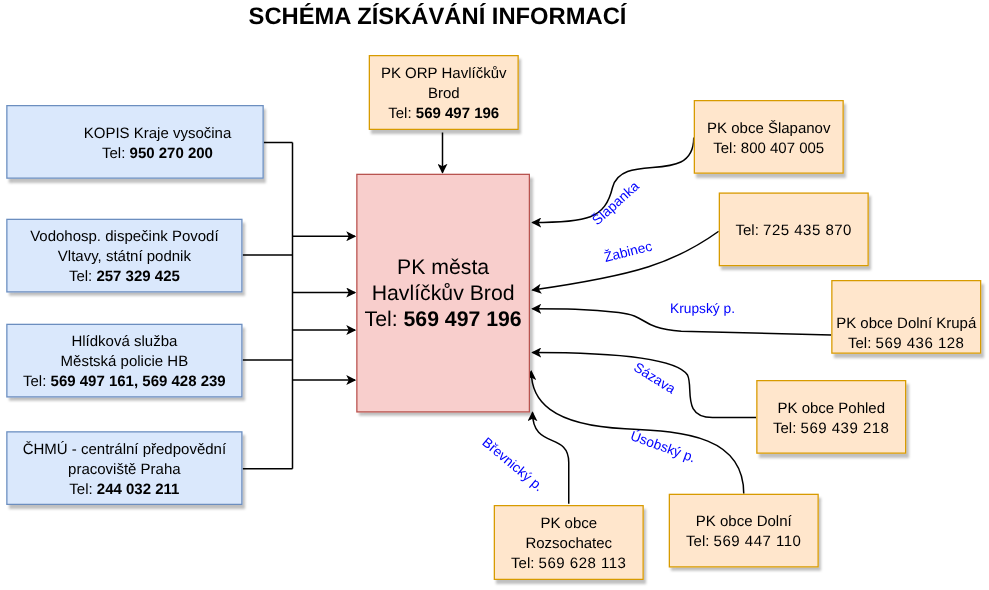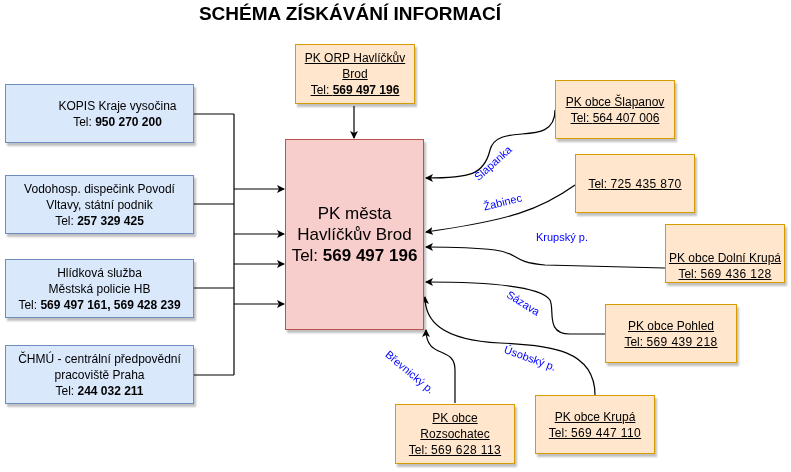--- a/index.html
+++ b/index.html
@@ -3,21 +3,21 @@
 <meta charset="utf-8">
 <style>
   html, body { margin:0; padding:0; background:#ffffff; }
   body { width:791px; height:472px; position:relative; overflow:hidden;
          font-family:"Liberation Sans", sans-serif; color:#000; }
   .title-wrap { position:absolute; left:110px; top:3px; width:480px; text-align:center; }
   .node { position:absolute; box-sizing:border-box; display:flex; flex-direction:column;
           justify-content:center; align-items:center; text-align:center;
           font-size:12px; line-height:16px; box-shadow:2px 3px 2px rgba(0,0,0,0.25); }
   .blue { background:#dae8fc; border:1px solid #6c8ebf; }
-  .orange { background:#ffe6cc; border:1px solid #d79b00;text-decoration:underline; }
+  .orange { background:#ffe6cc; border:1px solid #d79b00; }
   .red { background:#f8cecc; border:1px solid #b85450; font-size:17px; line-height:21px;text-align:center; }
   .num { font-weight:bold; }
   .orange .num { font-weight:normal; letter-spacing:0.4px; }
   svg#edges { position:absolute; left:0; top:0; }
   .lbl { position:absolute; color:#0000ff; font-size:11px; white-space:nowrap; transform-origin:center; }
 </style>
 </head>
 <body>
 
 <div class="title-wrap">
@@ -48,38 +48,38 @@
     <path d="M575,185 C540,210 510,220 426,232" marker-end="url(#arr)"></path>
     <path d="M665,268 L545,265 C510,262 520,253 495,250 C470,247 450,247 426,247" marker-end="url(#arr)"></path>
     <path d="M605,334 L570,334 C545,334 555,310 550,300 C540,285 480,282 426,282" marker-end="url(#arr)"></path>
     <path d="M595,395 C595,350 550,345 500,343 C440,340 425,320 425,297" marker-end="url(#arr)"></path>
     <path d="M455,403 L455,370 C455,345 426,360 426,330" marker-end="url(#arr)"></path>
   </g>
 </svg>
 
 <div class="lbl" style="left:470px;top:157px;transform:rotate(-42deg);">Šlapanka</div>
 <div class="lbl" style="left:483px;top:196px;transform:rotate(-14deg);">Žabinec</div>
-<div class="lbl" style="left:536px;top:231px;">Krupský p.</div>
+<div class="lbl" style="left:536px;top:241px;">Krupský p.</div>
 <div class="lbl" style="left:505px;top:297px;transform:rotate(32deg);">Sázava</div>
 <div class="lbl" style="left:503px;top:352px;transform:rotate(20deg);">Úsobský p.</div>
 <div class="lbl" style="left:380px;top:366px;transform:rotate(40deg);">Břevnický p.</div>
 
 <div class="node red" style="left:285px;top:139px;width:139px;height:191px;">
   <div>PK města</div>
   <div>Havlíčkův Brod</div>
   <div><span>Tel: </span><span class="num">569 497 196</span></div>
 </div>
 
 <div class="node orange" style="left:295px;top:44px;width:120px;height:60px;">
   <div>PK ORP Havlíčkův</div>
   <div>Brod</div>
   <div><span>Tel: </span><span style="font-weight:bold">569 497 196</span></div>
 </div>
 
-<div class="node blue" style="left:5px;top:84px;width:189px;height:59px;padding-left:36px;">
+<div class="node blue" style="left:5px;top:84px;width:206px;height:59px;padding-left:36px;">
   <div>KOPIS Kraje vysočina</div>
   <div><span>Tel: </span><span class="num">950 270 200</span></div>
 </div>
 <div class="node blue" style="left:5px;top:175px;width:189px;height:59px;">
   <div>Vodohosp. dispečink Povodí</div>
   <div>Vltavy, státní podnik</div>
   <div><span>Tel: </span><span class="num">257 329 425</span></div>
 </div>
 <div class="node blue" style="left:5px;top:259px;width:189px;height:59px;">
   <div>Hlídková služba</div>
@@ -87,34 +87,34 @@
   <div><span>Tel: </span><span class="num">569 497 161, 569 428 239</span></div>
 </div>
 <div class="node blue" style="left:5px;top:345px;width:189px;height:59px;">
   <div>ČHMÚ - centrální předpovědní</div>
   <div>pracoviště Praha</div>
   <div><span>Tel: </span><span class="num">244 032 211</span></div>
 </div>
 
 <div class="node orange" style="left:555px;top:80px;width:120px;height:59px;">
   <div>PK obce Šlapanov</div>
-  <div><span>Tel: </span><span>564 407 006</span></div>
+  <div><span>Tel: </span><span>800 407 005</span></div>
 </div>
 <div class="node orange" style="left:575px;top:154px;width:120px;height:59px;">
   <div><span>Tel: </span><span class="num">725 435 870</span></div>
 </div>
 <div class="node orange" style="left:665px;top:224px;width:120px;height:59px;justify-content:flex-end;">
   <div>PK obce Dolní Krupá</div>
   <div><span>Tel: </span><span class="num">569 436 128</span></div>
 </div>
-<div class="node orange" style="left:605px;top:304px;width:132px;height:59px;">
+<div class="node orange" style="left:605px;top:304px;width:120px;height:59px;">
   <div>PK obce Pohled</div>
   <div><span>Tel: </span><span class="num">569 439 218</span></div>
 </div>
 <div class="node orange" style="left:535px;top:395px;width:120px;height:59px;">
-  <div>PK obce Krupá</div>
+  <div>PK obce Dolní</div>
   <div><span>Tel: </span><span class="num">569 447 110</span></div>
 </div>
 <div class="node orange" style="left:395px;top:404px;width:120px;height:60px;">
   <div>PK obce</div>
   <div>Rozsochatec</div>
   <div><span>Tel: </span><span class="num">569 628 113</span></div>
 </div>
 
 </body></html>

